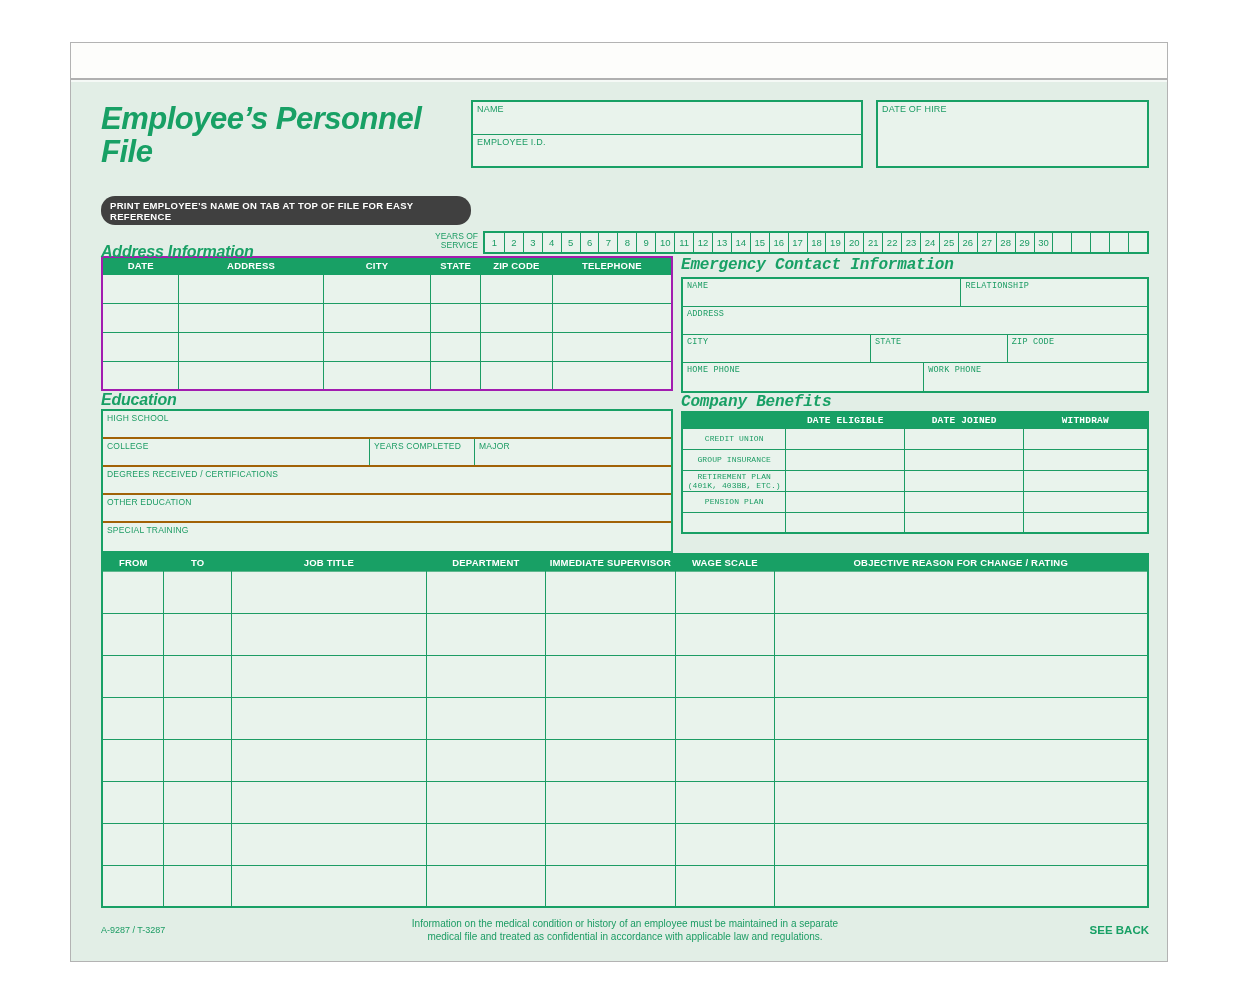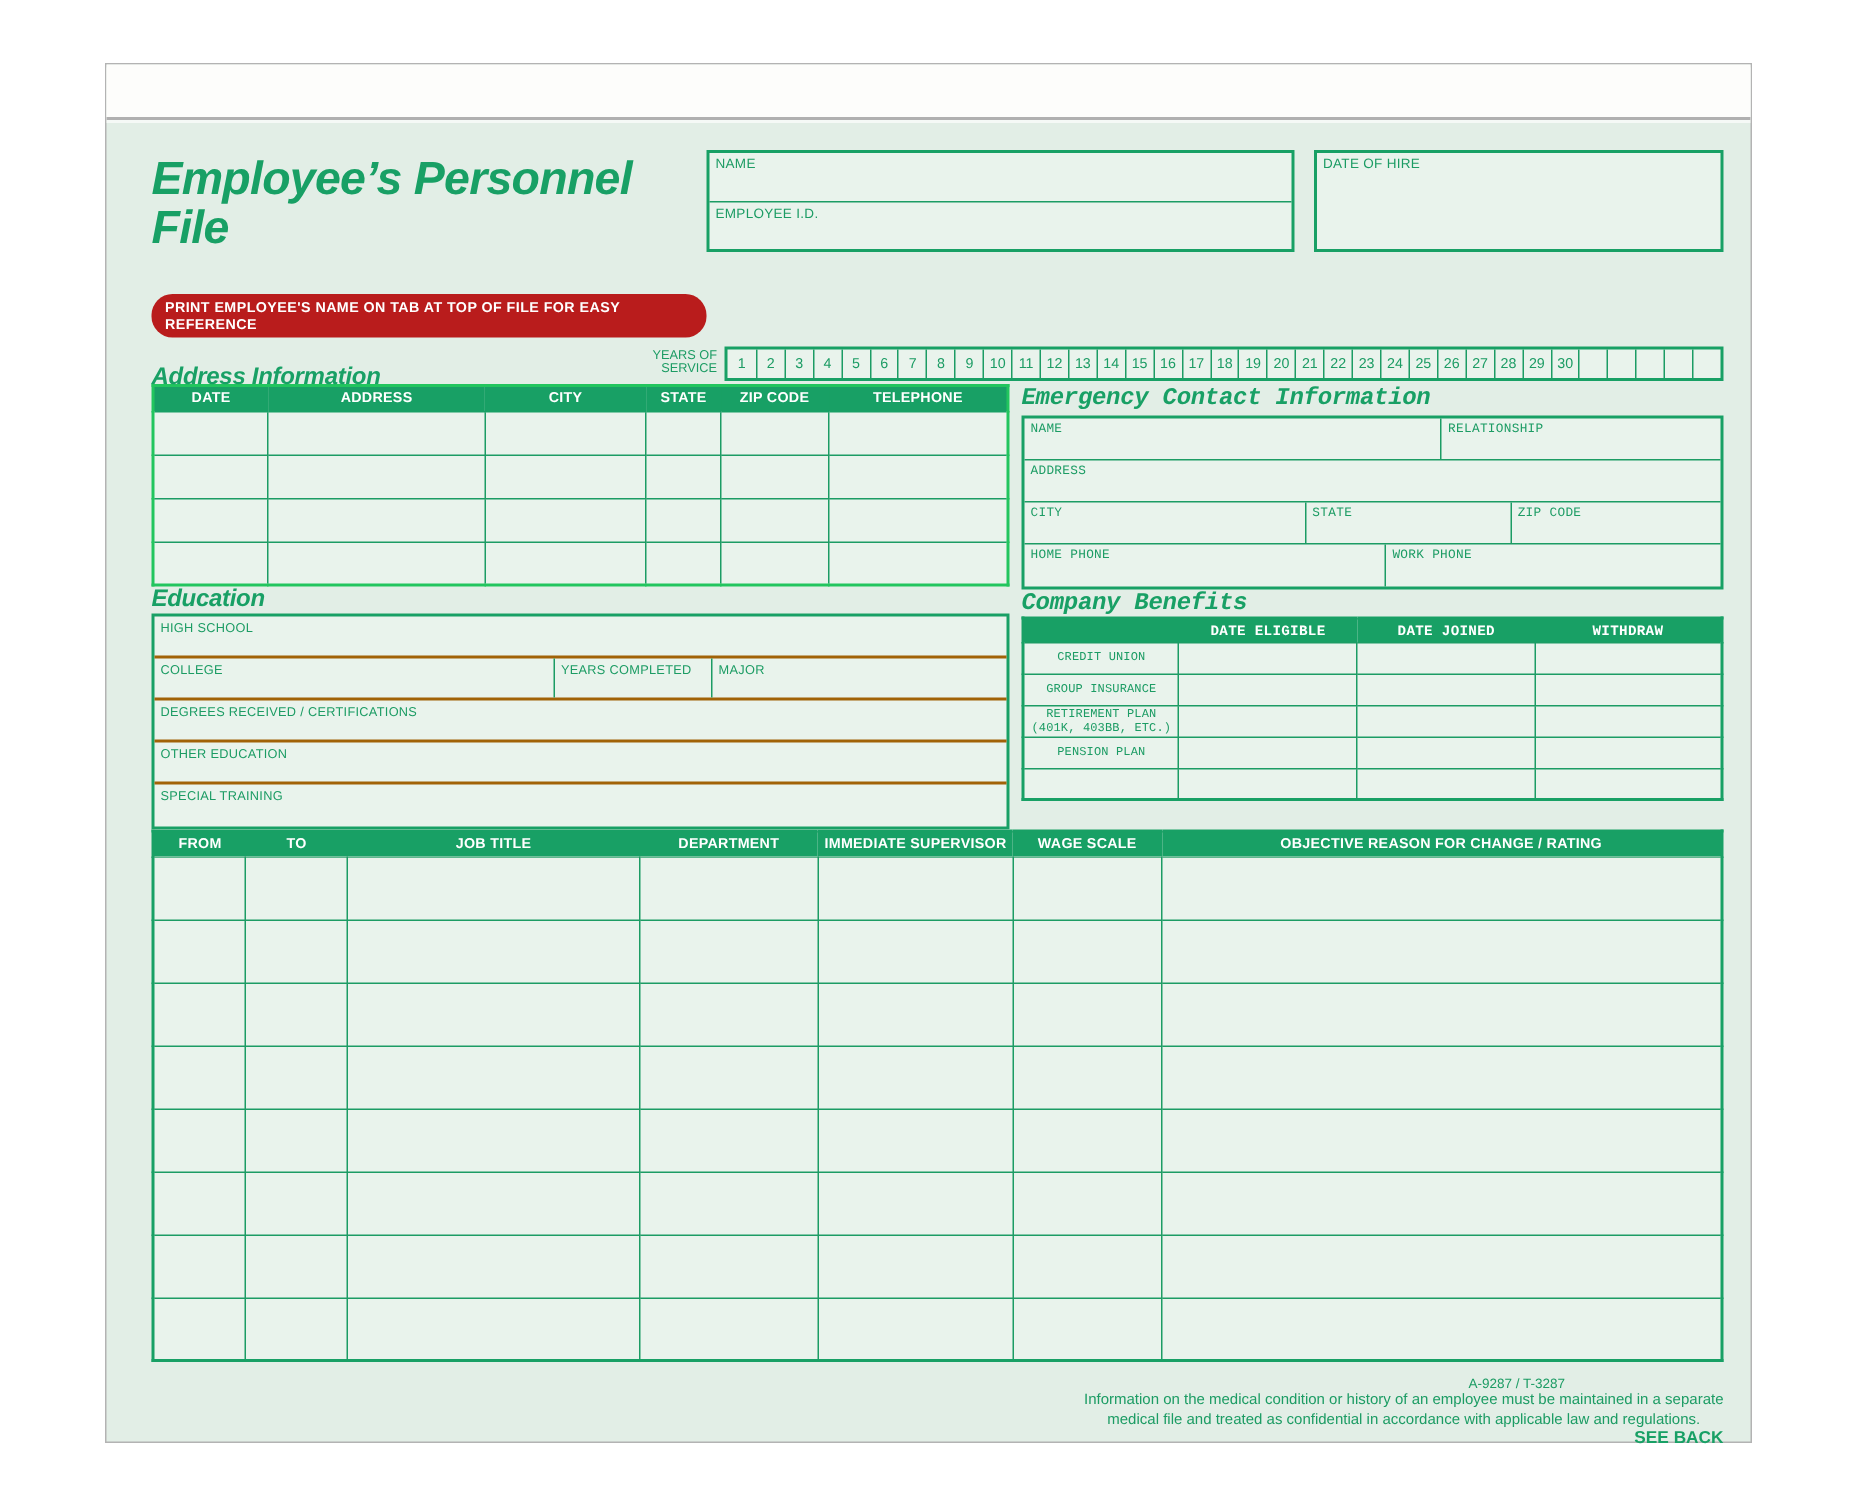--- a/index.html
+++ b/index.html
@@ -20,21 +20,21 @@
   .content { padding:20px 18px 0 30px; }
 
   
   .top-row { display:flex; align-items:flex-start; }
   .title-block { flex:1; padding-top:3px; }
   .form-title {
     margin:0; font-size:31px; line-height:1.05; font-weight:bold; font-style:italic;
     color:#18a065; letter-spacing:-0.5px;
   }
   .banner {
-    display:inline-block; margin-top:10px; background:#b91c1c; color:#ffffff;
+    display:inline-block; margin-top:10px; background:#404040; color:#ffffff;
     font-size:9.5px; font-weight:bold; letter-spacing:0.3px; padding:4px 9px 3px;border-radius:14px;
   }
   .hdr-box {
     border:2px solid #18a065; height:68px; display:flex; flex-direction:column;
     background:#e9f3ec;
   }
   .name-box { width:392px; }
   .date-box { width:273px; margin-left:13px; }
   .hdr-cell { flex:1; border-bottom:1px solid #1c9c64; }
   .hdr-cell:last-child { border-bottom:none; }
@@ -70,21 +70,21 @@
   .col-right { flex:1;font-family:Liberation Mono, monospace; }
   .mt-section { margin:9px 0 3px; }
 
   table { border-collapse:collapse; width:100%; background:#e9f3ec; table-layout:fixed; }
   th {
     background:#18a065; color:#ffffff; font-size:9.5px; font-weight:bold;
     padding:0 2px; letter-spacing:0.2px;
   }
   td { border:1px solid #1c9c64; }
 
-  .addr-table { border:2px solid #22c55e; }
+  .addr-table { border:2px solid #a21caf; }
   .addr-table th { height:17px; border:1px solid #18a065; }
   .addr-table td { height:29px; }
   .addr-table col:nth-child(1){width:13.5%} .addr-table col:nth-child(2){width:25.3%}
   .addr-table col:nth-child(3){width:18.9%} .addr-table col:nth-child(4){width:8.7%}
   .addr-table col:nth-child(5){width:12.6%} .addr-table col:nth-child(6){width:21%}
 
   
   .ec-box { border:2px solid #18a065; background:#e9f3ec; }
   .ec-row { display:flex; border-bottom:1px solid #1c9c64; height:28px; }
   .ec-row:last-child { border-bottom:none; }
@@ -114,21 +114,21 @@
   
   .emp-table { border:2px solid #18a065; }
   .emp-table th { height:17px; }
   .emp-table td { height:42px; border-left:1px solid #1c9c64; border-top:1px solid #5fb78e; }
   .emp-table col:nth-child(1){width:5.9%}  .emp-table col:nth-child(2){width:6.5%}
   .emp-table col:nth-child(3){width:18.6%} .emp-table col:nth-child(4){width:11.4%}
   .emp-table col:nth-child(5){width:12.4%} .emp-table col:nth-child(6){width:9.5%}
   .emp-table col:nth-child(7){width:35.7%}
 
   
-  .footer { display:flex; align-items:flex-end; margin-top:9px;flex-direction:column; }
+  .footer { display:flex; align-items:center; margin-top:9px; }
   .footer-code { width:170px; font-size:9px; color:#1c9c64; }
   .footer-note {
     flex:1; text-align:center; font-size:10px; color:#1c9c64; line-height:1.3;
     white-space:pre-line;
   }
   .see-back { width:170px; text-align:right; font-size:11.5px; font-weight:bold; color:#18a065; }
 </style>
 </head>
 <body>
 

